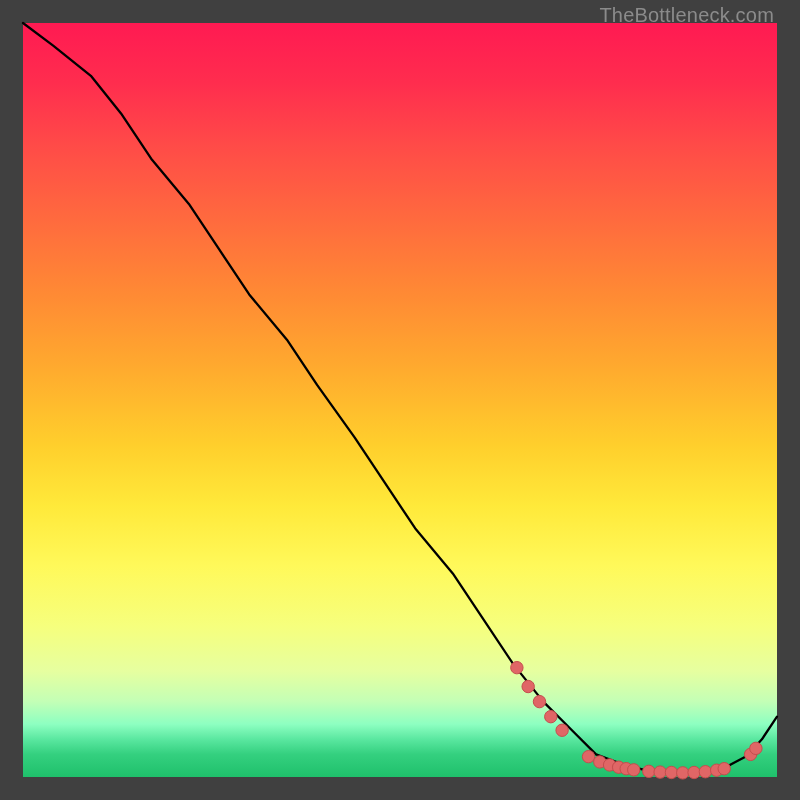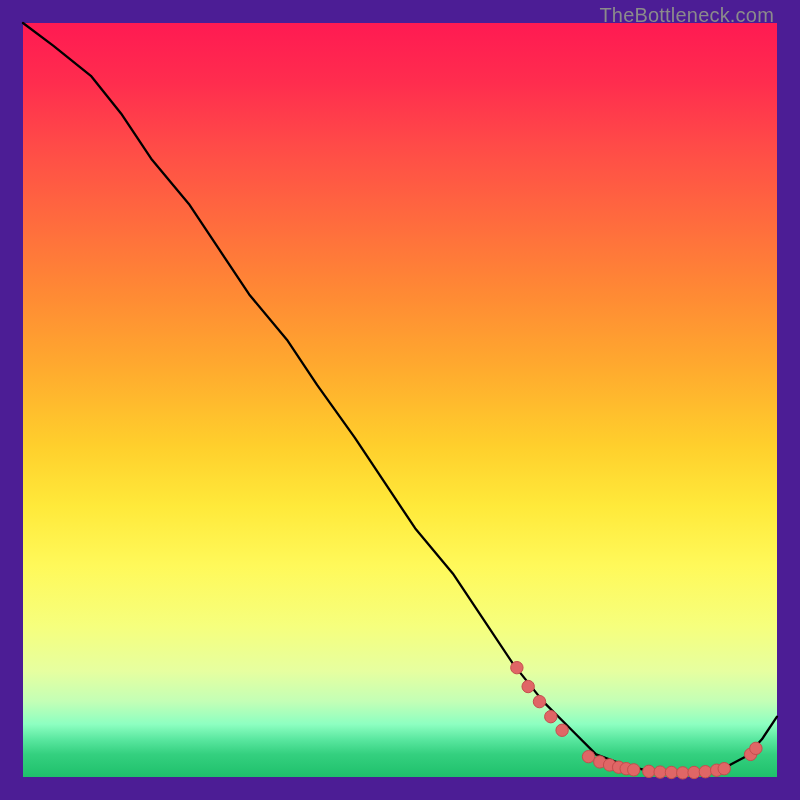--- a/index.html
+++ b/index.html
@@ -8,21 +8,21 @@
     width: 800px;
     height: 800px;
     background: #000;
     overflow: hidden;
     font-family: Arial, Helvetica, sans-serif;
   }
   .stage {
     position: relative;
     width: 800px;
     height: 800px;
-    background: #4c1d95;
+    background: #404040;
   }
   .plot {
     position: absolute;
     left: 23px;
     top: 23px;
     width: 754px;
     height: 754px;
     
     background: linear-gradient(to bottom,
       #ff1a52 0%,

